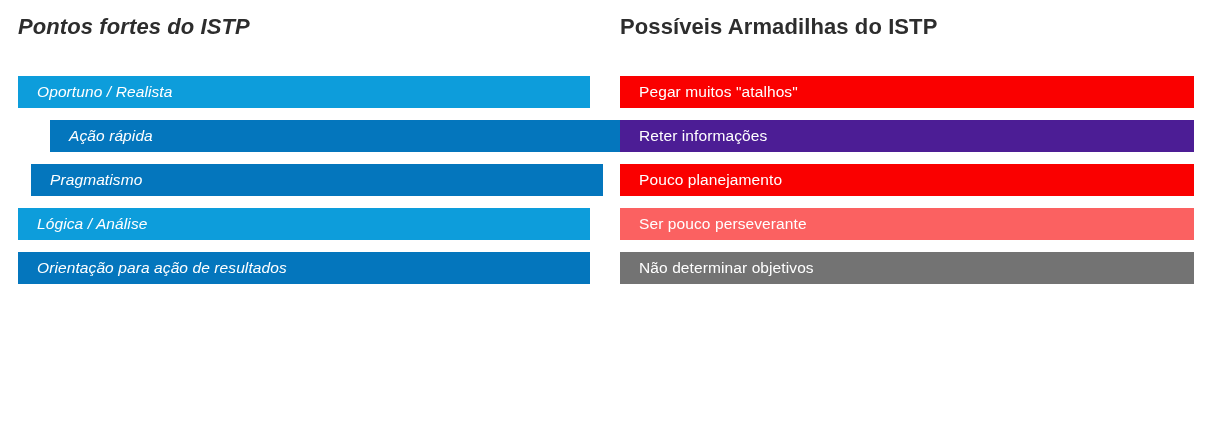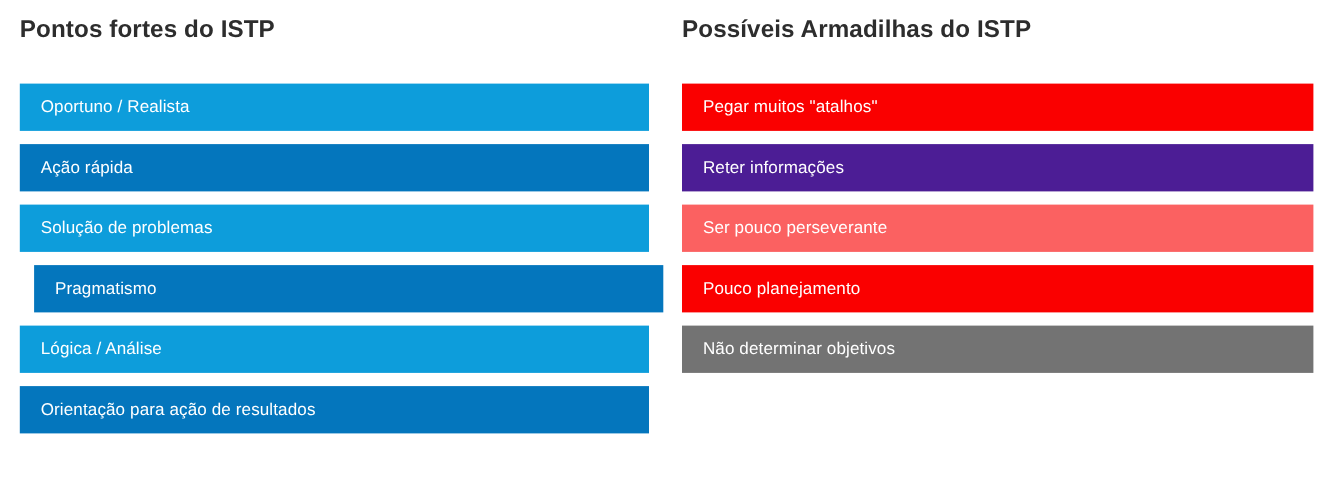--- a/index.html
+++ b/index.html
@@ -26,41 +26,42 @@
     gap: 0;
     padding-top: 14px;
   }
   .column {
     box-sizing: border-box;
   }
   .column.left {
     width: 620px;
     padding-left: 18px;
     padding-right: 30px;
+    font-style: italic;
   }
   .column.right {
     width: 594px;
     padding-left: 0px;
     padding-right: 30px;
   }
   .col-title {
     font-size: 22px;
     font-weight: bold;
     color: #2d2d2d;
     letter-spacing: 0.1px;
     margin: 0 0 36px 0;
     white-space: nowrap;
   }
   .bar-list {
     display: flex;
     flex-direction: column;
     gap: 12px;
   }
   .bar {
-    height: 43px;
+    height: 32px;
     display: flex;
     align-items: center;
     box-sizing: border-box;
     padding-left: 19px;
     color: #ffffff;
     font-size: 15.5px;
     letter-spacing: 0.1px;
   }
   .bar.left-bar { width: 572px; }
   .bar.right-bar { width: 574px; }
@@ -74,25 +75,22 @@
 
 <div class="board">
   <div class="columns">
 
     <div class="column left">
       <div class="col-title">Pontos fortes do ISTP</div>
       <div class="bar-list">
         <div class="bar left-bar" style="background: rgb(13, 157, 219);">
           <span class="bar-label">Oportuno / Realista</span>
         </div>
-        <div class="bar left-bar" style="background: rgb(4, 118, 189);">
+        <div class="bar left-bar" style="background: rgb(4, 118, 189); margin-left: 32px;">
           <span class="bar-label">Ação rápida</span>
-        </div>
-        <div class="bar left-bar" style="background: rgb(13, 157, 219);">
-          <span class="bar-label">Solução de problemas</span>
         </div>
         <div class="bar left-bar" style="background: rgb(4, 118, 189); margin-left: 13px;">
           <span class="bar-label">Pragmatismo</span>
         </div>
         <div class="bar left-bar" style="background: rgb(13, 157, 219);">
           <span class="bar-label">Lógica / Análise</span>
         </div>
         <div class="bar left-bar" style="background: rgb(4, 118, 189); align-items: center;">
           <span class="bar-label">Orientação para ação de resultados</span>
         </div>
@@ -101,25 +99,25 @@
 
     <div class="column right">
       <div class="col-title">Possíveis Armadilhas do ISTP</div>
       <div class="bar-list">
         <div class="bar right-bar" style="background: rgb(250, 0, 0);">
           <span class="bar-label">Pegar muitos "atalhos"</span>
         </div>
         <div class="bar right-bar" style="background: #4c1d95;">
           <span class="bar-label">Reter informações</span>
         </div>
+        <div class="bar right-bar" style="background: rgb(250, 0, 0);">
+          <span class="bar-label">Pouco planejamento</span>
+        </div>
         <div class="bar right-bar" style="background: rgb(251, 97, 97);">
           <span class="bar-label">Ser pouco perseverante</span>
-        </div>
-        <div class="bar right-bar" style="background: rgb(250, 0, 0);">
-          <span class="bar-label">Pouco planejamento</span>
         </div>
         <div class="bar right-bar" style="background: #737373;">
           <span class="bar-label">Não determinar objetivos</span>
         </div>
       </div>
     </div>
 
   </div>
 </div>
 

